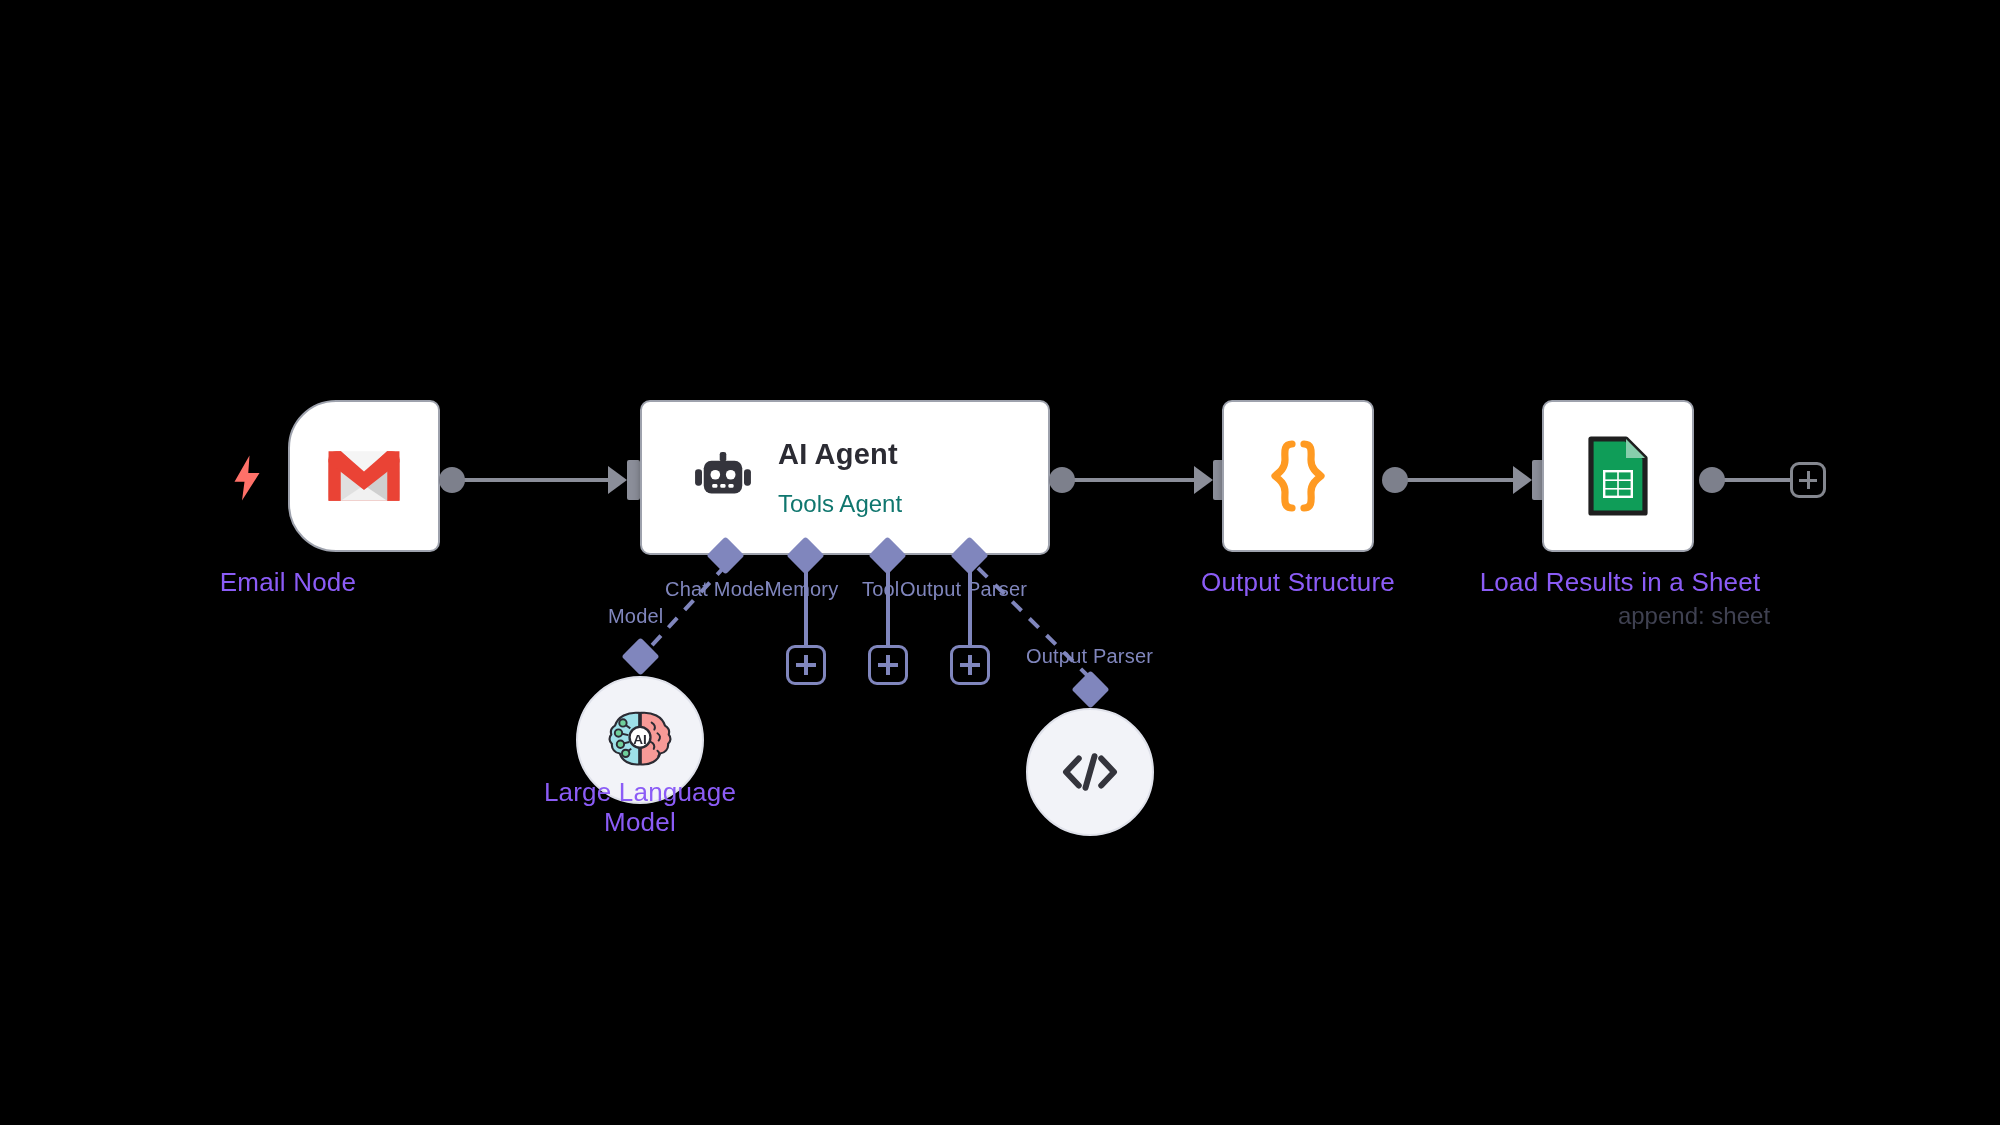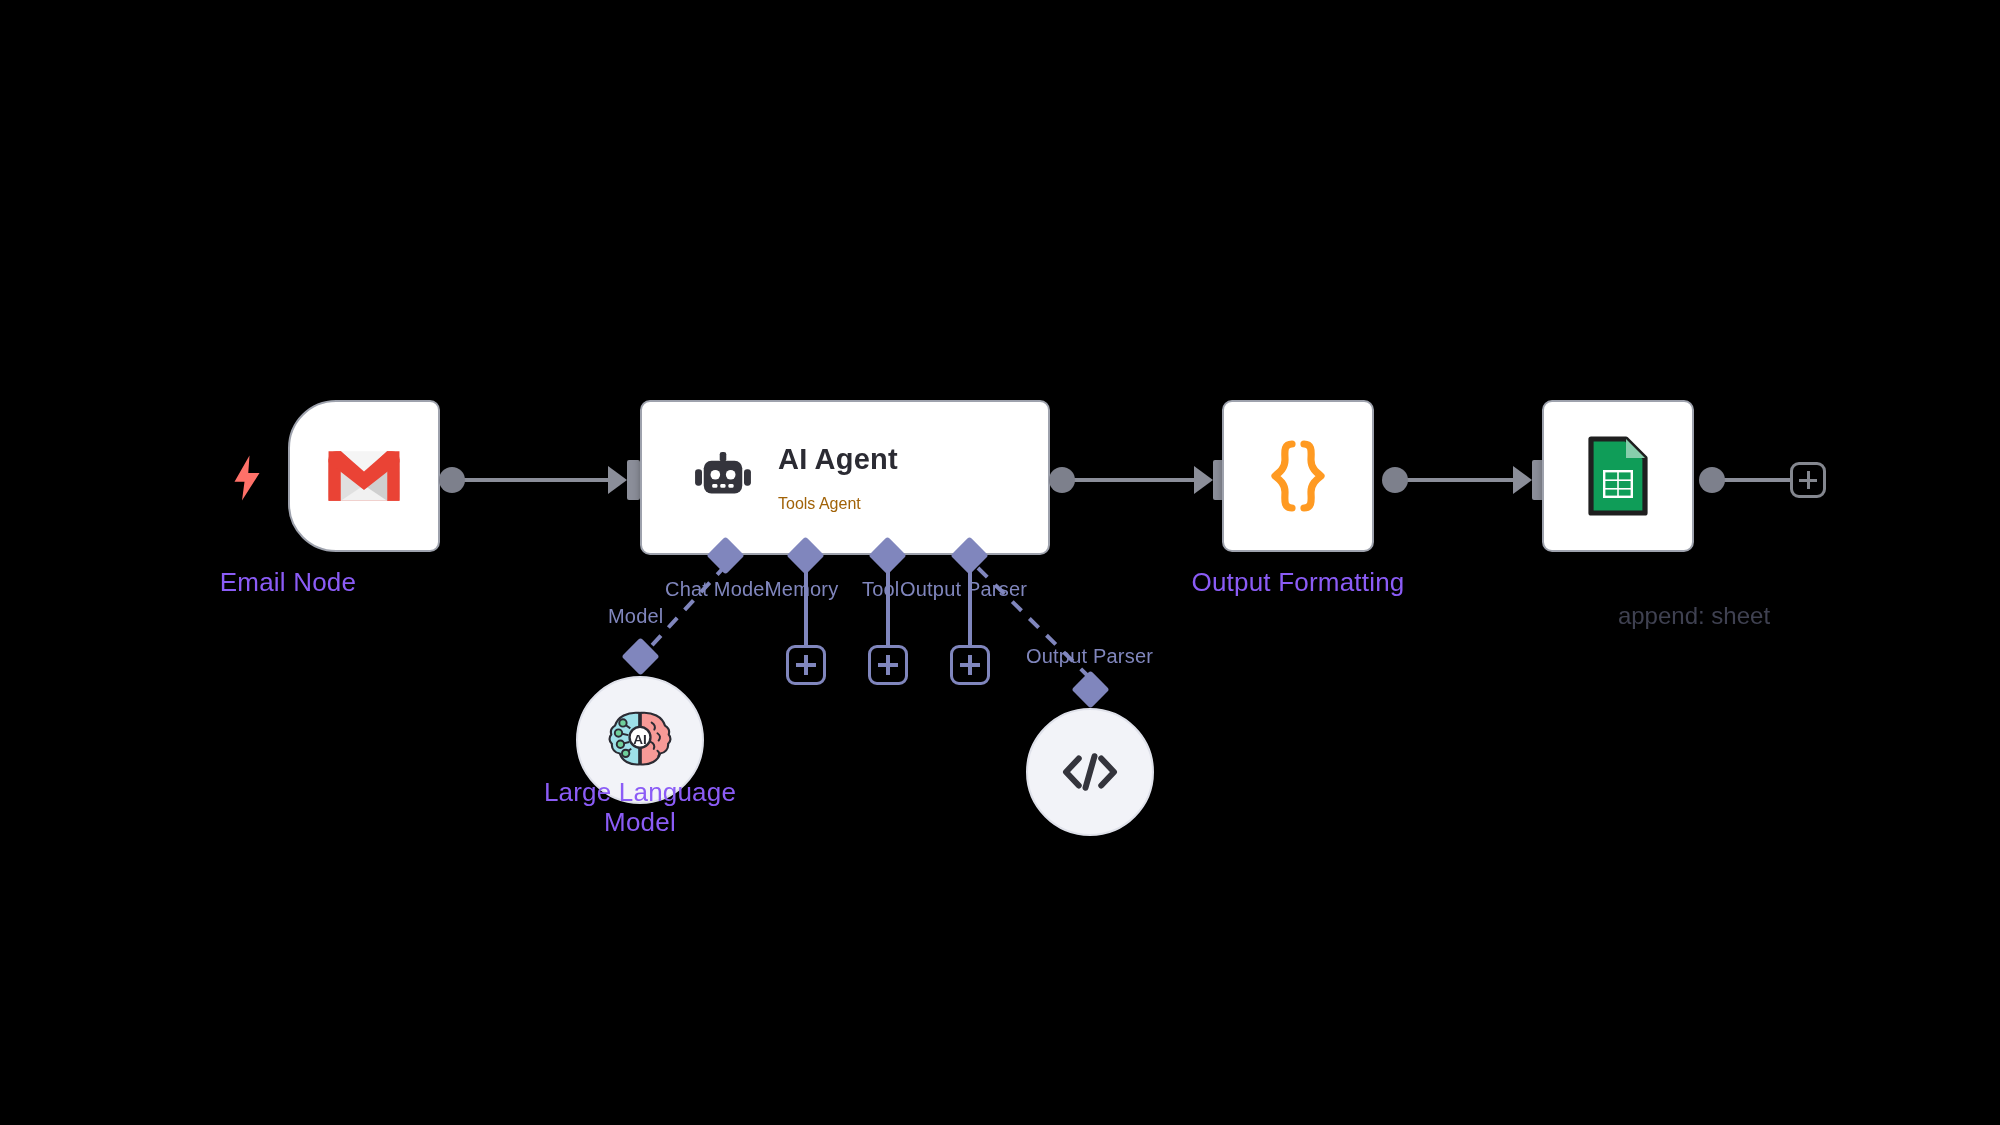--- a/index.html
+++ b/index.html
@@ -65,21 +65,21 @@
     align-items: center;
     justify-content: flex-start;
     padding-left: 52px;
     gap: 26px;
   }
   .agent-text { display: flex; flex-direction: column; align-items: flex-start; }
   .agent-title {
     font-size: 29px; font-weight: bold; color: #2b2b33;
     letter-spacing: .2px;
   }
-  .agent-sub { font-size: 16px; color: #a16207; margin-top: 19px; }
+  .agent-sub { font-size: 24px; color: #0f766e; margin-top: 19px; }
 
   
   .subnode {
     position: absolute;
     width: 128px; height: 128px;
     border-radius: 50%;
     background: #f2f3f8;
     border: 2px solid #dfe1ea;
     box-shadow: 0 2px 6px rgba(0,0,0,0.25);
     display: flex; align-items: center; justify-content: center;
@@ -291,38 +291,39 @@
 
   <div class="node node-square" style="left:1222px; top:400px;">
     <svg width="64" height="76" viewBox="0 0 32 38">
       <path d="M13 3 C8.5 3 9.5 7.5 9.5 11 C9.5 15 7 17 4.5 19
                C7 21 9.5 23 9.5 27 C9.5 30.5 8.5 35 13 35" fill="none" stroke="#ff9a22" stroke-width="3.6" stroke-linecap="round" stroke-linejoin="round"></path>
       <path d="M19 3 C23.5 3 22.5 7.5 22.5 11 C22.5 15 25 17 27.5 19
                C25 21 22.5 23 22.5 27 C22.5 30.5 23.5 35 19 35" fill="none" stroke="#ff9a22" stroke-width="3.6" stroke-linecap="round" stroke-linejoin="round"></path>
     </svg>
   </div>
   <div class="out-dot" style="left:1382px; top:467px;"></div>
-  <div class="node-label" style="left:1158px; top:568px; width:280px;">Output Formatting</div>
+  <div class="node-label" style="left:1158px; top:568px; width:280px;">Output Structure</div>
 
   <div class="in-arrow" style="left:1513px; top:466px;"></div>
   <div class="in-port" style="left:1532px; top:460px;"></div>
 
   <div class="node node-square" style="left:1542px; top:400px;">
     <svg width="62" height="80" viewBox="0 0 31 40">
       <path d="M2 1.5 L19.5 1.5 L29 11 L29 38.5 L2 38.5 Z" fill="#0f9d58" stroke="#1f1f1f" stroke-width="2.6" stroke-linejoin="round"></path>
       <path d="M19.5 1.5 L29 11 L19.5 11 Z" fill="#87ceac"></path>
       <rect x="8" y="17" width="15" height="14" fill="#ffffff"></rect>
       <g fill="#0f9d58">
         <rect x="9.2" y="18.2" width="5.9" height="3.5"></rect>
         <rect x="15.9" y="18.2" width="5.9" height="3.5"></rect>
         <rect x="9.2" y="22.5" width="5.9" height="3.5"></rect>
         <rect x="15.9" y="22.5" width="5.9" height="3.5"></rect>
         <rect x="9.2" y="26.8" width="5.9" height="3"></rect>
         <rect x="15.9" y="26.8" width="5.9" height="3"></rect>
       </g>
     </svg>
   </div>
   <div class="out-dot" style="left:1699px; top:467px;"></div>
+  <div class="node-label" style="left:1450px; top:568px; width:340px;">Load Results in a Sheet</div>
   <div class="node-sublabel" style="left:1524px; top:602px; width:340px;">append: sheet</div>
 
   <div class="plus-gray" style="left:1790px; top:462px;"></div>
 
 </div>
 
 </body></html>

